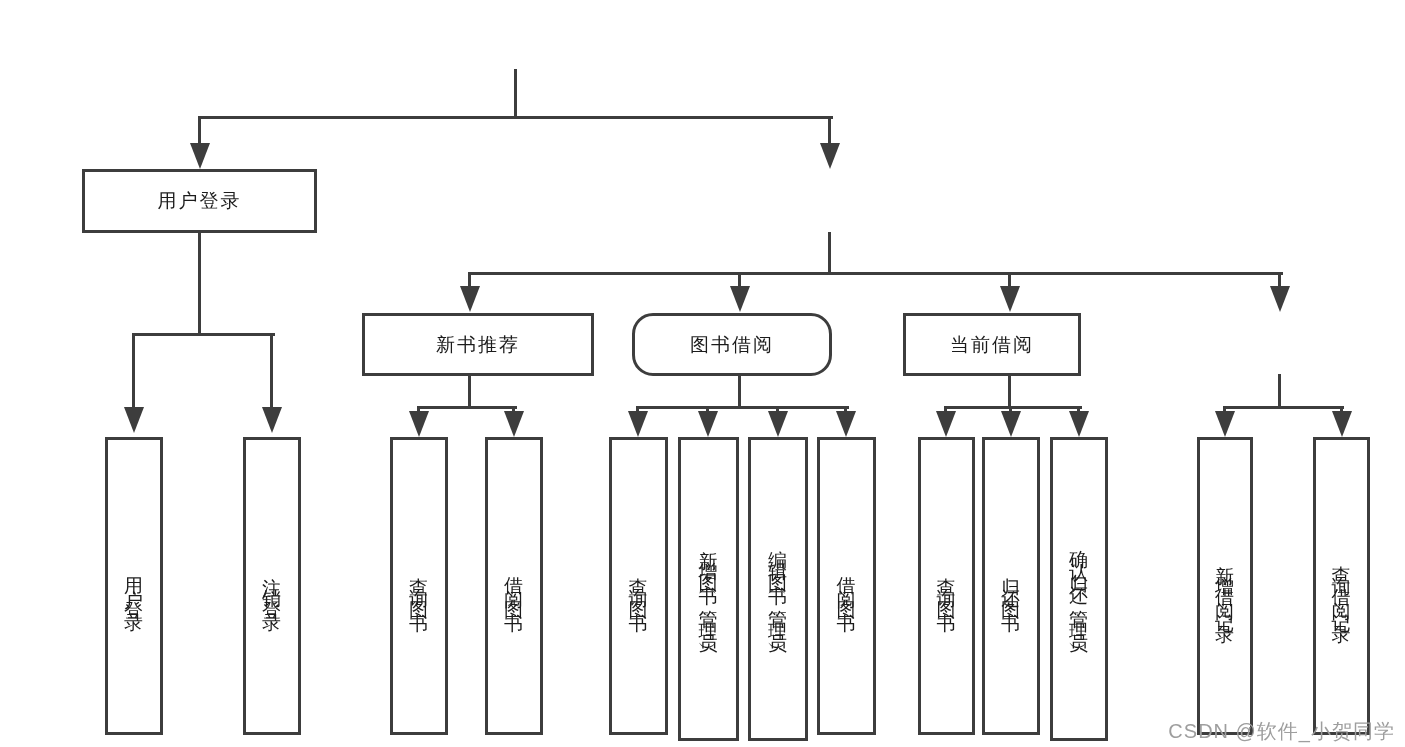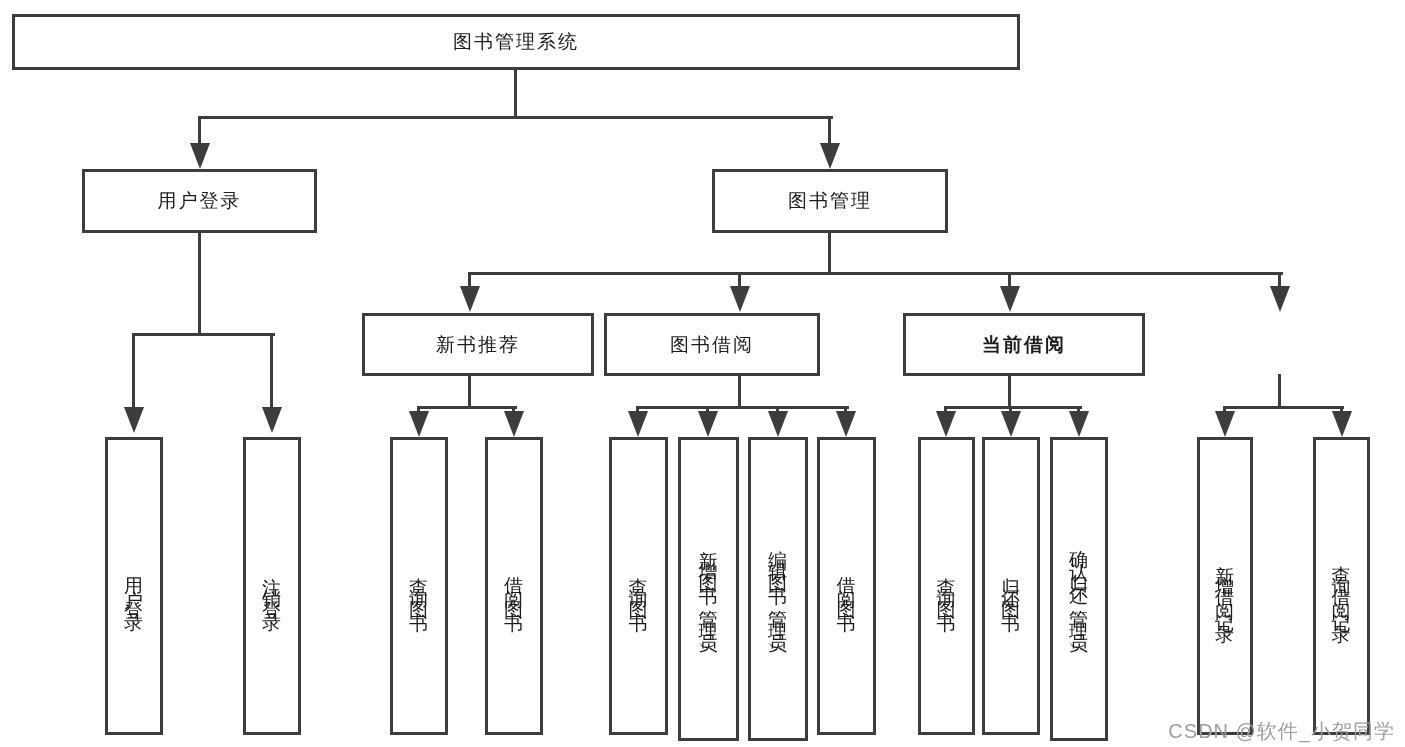--- a/index.html
+++ b/index.html
@@ -30,36 +30,30 @@
   .watermark {
     position:absolute; right:10px; bottom:2px;
     color:var(--wm); font-size:20px; letter-spacing:1px; z-index:3;
   }
 </style>
 </head>
 <body>
 
 <div class="canvas" style="--line: #3d3d3d; --text: #1c1c1c; --wm: #9e9e9e; background: rgb(255, 255, 255);">
 
-  <div class="box" style="left:12px; top:14px; width:1008px; height:56px;">
-    <span>图书管理系统</span>
-  </div>
 
   <div class="vline" style="left:514px; top:69px; width:3px; height:50px;"></div>
   <div class="hline" style="left:199px; top:116px; width:634px; height:3px;"></div>
   <div class="vline" style="left:198px; top:116px; width:3px; height:29px;"></div>
   <div class="arrow-down" style="left:190px; top:143px;"></div>
   <div class="vline" style="left:828px; top:116px; width:3px; height:29px;"></div>
   <div class="arrow-down" style="left:820px; top:143px;"></div>
 
   <div class="box" style="left:82px; top:169px; width:235px; height:64px;">
     <span>用户登录</span>
-  </div>
-  <div class="box" style="left:712px; top:169px; width:236px; height:64px;">
-    <span>图书管理</span>
   </div>
 
   <div class="vline" style="left:198px; top:232px; width:3px; height:104px;"></div>
   <div class="hline" style="left:132px; top:333px; width:143px; height:3px;"></div>
   <div class="vline" style="left:132px; top:333px; width:3px; height:75px;"></div>
   <div class="arrow-down" style="left:124px; top:407px;"></div>
   <div class="vline" style="left:270px; top:333px; width:3px; height:75px;"></div>
   <div class="arrow-down" style="left:262px; top:407px;"></div>
 
   <div class="vline" style="left:828px; top:232px; width:3px; height:43px;"></div>
@@ -69,24 +63,24 @@
   <div class="vline" style="left:738px; top:272px; width:3px; height:16px;"></div>
   <div class="arrow-down" style="left:730px; top:286px;"></div>
   <div class="vline" style="left:1008px; top:272px; width:3px; height:16px;"></div>
   <div class="arrow-down" style="left:1000px; top:286px;"></div>
   <div class="vline" style="left:1278px; top:272px; width:3px; height:16px;"></div>
   <div class="arrow-down" style="left:1270px; top:286px;"></div>
 
   <div class="box" style="left:362px; top:313px; width:232px; height:63px;">
     <span>新书推荐</span>
   </div>
-  <div class="box" style="left:604px; top:313px; width:216px; height:63px;">
+  <div class="box" style="left:632px; top:313px; width:200px; height:63px;border-radius:21px;">
     <span>图书借阅</span>
   </div>
-  <div class="box" style="left:903px; top:313px; width:242px; height:63px;font-weight:bold;">
+  <div class="box" style="left:903px; top:313px; width:178px; height:63px;">
     <span>当前借阅</span>
   </div>
 
   <div class="vline" style="left:468px; top:374px; width:3px; height:35px;"></div>
   <div class="hline" style="left:417px; top:406px; width:100px; height:3px;"></div>
   <div class="vline" style="left:417px; top:406px; width:3px; height:8px;"></div>
   <div class="arrow-down" style="left:409px; top:411px;"></div>
   <div class="vline" style="left:512px; top:406px; width:3px; height:8px;"></div>
   <div class="arrow-down" style="left:504px; top:411px;"></div>
 

